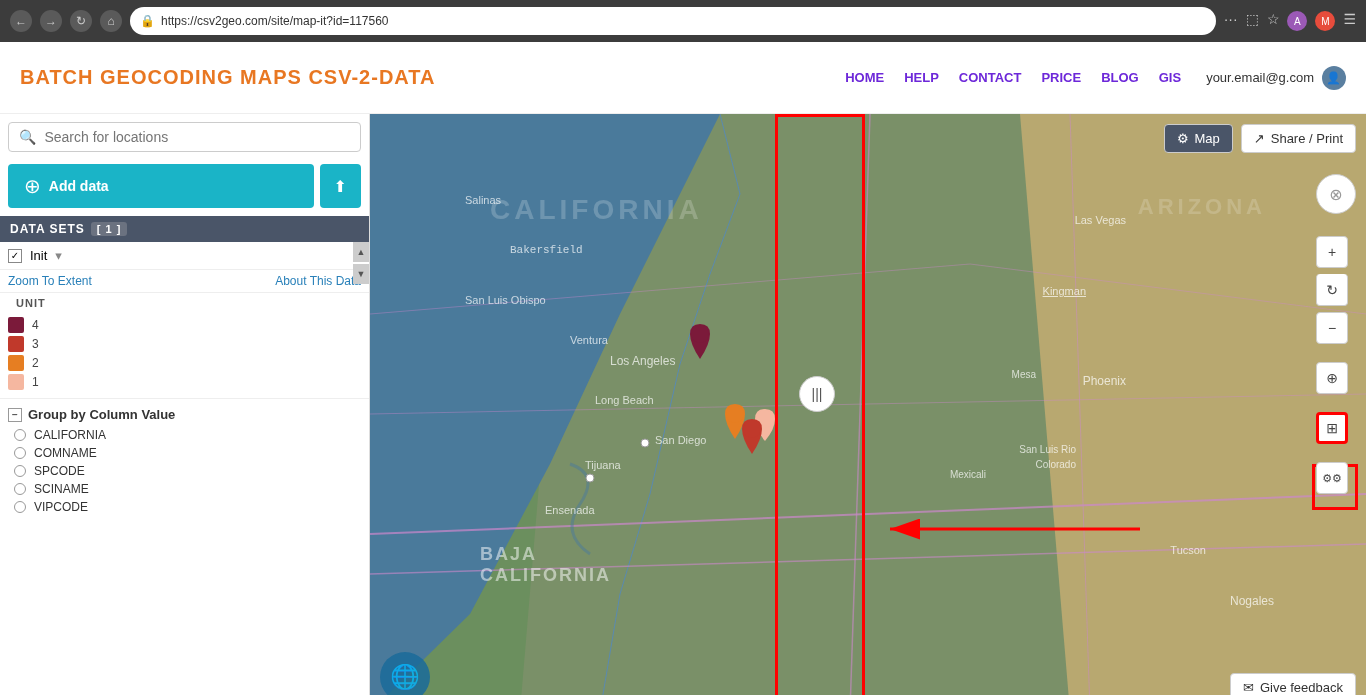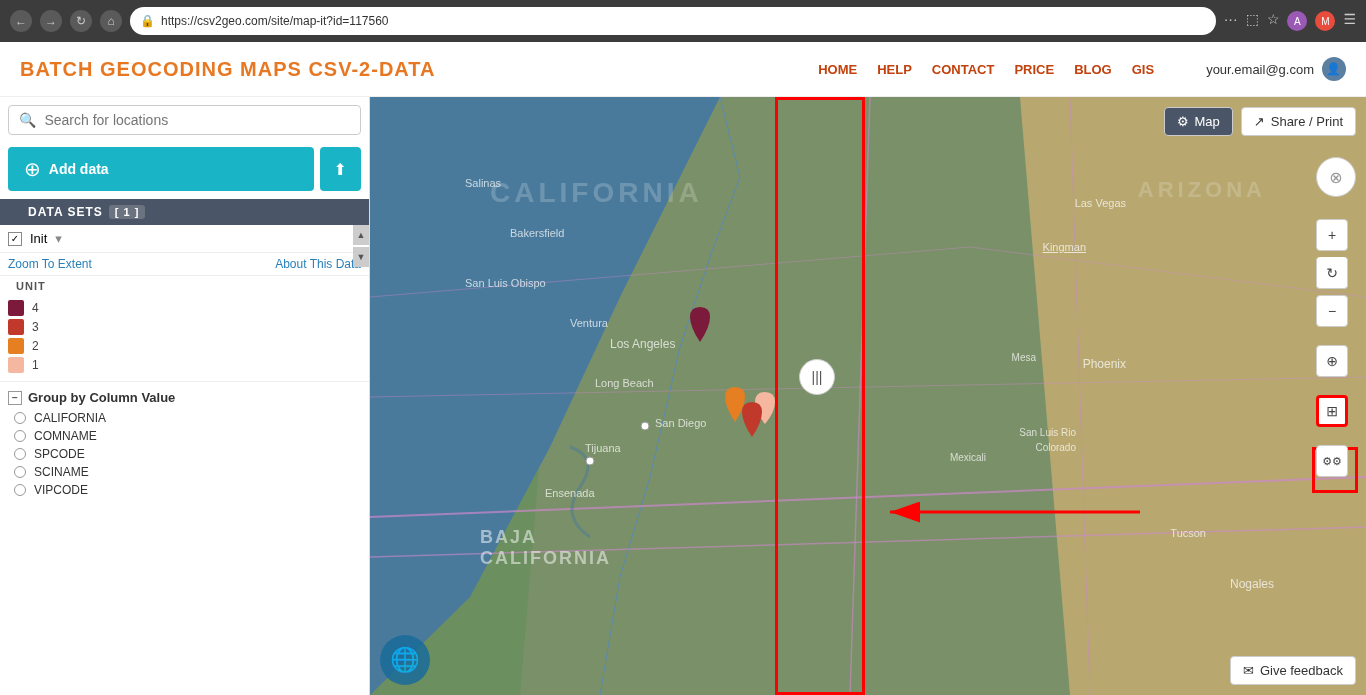--- a/index.html
+++ b/index.html
@@ -38,46 +38,46 @@
     }
     .browser-icons {
       display: flex;
       gap: 8px;
       color: #ccc;
       font-size: 14px;
     }
 
     
     .app-header {
-      height: 55px;
+      height: 72px;
       background: #fff;
       display: flex;
       align-items: center;
       padding: 0 20px;
       border-bottom: 1px solid #eee;
-      gap: 32px;
+      gap: 5px;
     }
     .logo {
       font-size: 20px;
       font-weight: 900;
       letter-spacing: 1px;
       text-transform: uppercase;
     }
     .logo-batch { color: #e87722; }
     .logo-geo { color: #555; }
     .logo-csv { color: #e87722; }
     .nav-links {
       display: flex;
       gap: 20px;
       margin-left: auto;
       font-size: 13px;
       font-weight: 600;
       color: #444;
     }
-    .nav-links a { text-decoration: none; color: #c2410c; }
+    .nav-links a { text-decoration: none; color: #6d28d9; }
     .user-info {
       display: flex;
       align-items: center;
       gap: 8px;
       font-size: 13px;
       color: #333;
       margin-left: 20px;
     }
     .user-icon {
       width: 24px; height: 24px;
@@ -147,21 +147,21 @@
       color: #fff;
       border: none;
       border-radius: 4px;
       padding: 10px 14px;
       cursor: pointer;
       font-size: 16px;
     }
     .datasets-header {
       background: #4a5568;
       color: #fff;
-      padding: 6px 28px;
+      padding: 6px 10px;
       font-size: 12px;
       font-weight: 700;
       letter-spacing: 1px;
       display: flex;
       align-items: center;
       gap: 6px;
     }
     .dataset-count {
       background: #6b7280;
       border-radius: 3px;
@@ -597,24 +597,24 @@
       <path d="M0,200 L600,150 L996,200" stroke="#cc88cc" stroke-width="1" fill="none" opacity="0.4"></path>
       <path d="M0,300 L996,280" stroke="#cc88cc" stroke-width="1" fill="none" opacity="0.4"></path>
 
       <path d="M200,350 Q230,360 210,390 Q190,420 220,440" stroke="#4a7a9b" stroke-width="3" fill="none" opacity="0.5"></path>
     </svg>
 
     <div class="map-label" style="top:80px;left:120px;font-size:28px;opacity:0.4;">CALIFORNIA</div>
     <div class="map-label" style="top:80px;right:100px;font-size:22px;opacity:0.35;">ARIZONA</div>
 
     <div style="position:absolute;top:80px;left:95px;color:rgba(255,255,255,0.7);font-size:11px;z-index:6;pointer-events:none;">Salinas</div>
-    <div style="position:absolute;top:130px;left:140px;color:rgba(255,255,255,0.7);font-size:11px;z-index:6;pointer-events:none;">Bakersfield</div>
+    <div style="position:absolute;top:130px;left:140px;color:rgba(255,255,255,0.7);font-size:11px;z-index:6;pointer-events:none;font-family:Liberation Mono, monospace;">Bakersfield</div>
     <div style="position:absolute;top:180px;left:95px;color:rgba(255,255,255,0.7);font-size:11px;z-index:6;pointer-events:none;">San Luis Obispo</div>
     <div style="position:absolute;top:100px;right:240px;color:rgba(255,255,255,0.7);font-size:11px;z-index:6;pointer-events:none;">Las Vegas</div>
-    <div style="position:absolute;top:144px;right:280px;color:rgba(255,255,255,0.7);font-size:11px;z-index:6;pointer-events:none;text-decoration:underline;">Kingman</div>
+    <div style="position:absolute;top:171px;right:280px;color:rgba(255,255,255,0.7);font-size:11px;z-index:6;pointer-events:none;text-decoration:underline;">Kingman</div>
     <div style="position:absolute;top:220px;left:200px;color:rgba(255,255,255,0.7);font-size:11px;z-index:6;pointer-events:none;">Ventura</div>
     <div style="position:absolute;top:240px;left:240px;color:rgba(255,255,255,0.7);font-size:12px;z-index:6;pointer-events:none;">Los Angeles</div>
     <div style="position:absolute;top:280px;left:225px;color:rgba(255,255,255,0.7);font-size:11px;z-index:6;pointer-events:none;">Long Beach</div>
     <div style="position:absolute;top:320px;left:285px;color:rgba(255,255,255,0.7);font-size:11px;z-index:6;pointer-events:none;">San Diego</div>
     <div style="position:absolute;top:260px;right:240px;color:rgba(255,255,255,0.7);font-size:12px;z-index:6;pointer-events:none;">Phoenix</div>
     <div style="position:absolute;top:255px;right:330px;color:rgba(255,255,255,0.7);font-size:10px;z-index:6;pointer-events:none;">Mesa</div>
     <div style="position:absolute;top:345px;left:215px;color:rgba(255,255,255,0.7);font-size:11px;z-index:6;pointer-events:none;">Tijuana</div>
     <div style="position:absolute;top:390px;left:175px;color:rgba(255,255,255,0.7);font-size:11px;z-index:6;pointer-events:none;">Ensenada</div>
     <div style="position:absolute;top:355px;right:380px;color:rgba(255,255,255,0.7);font-size:10px;z-index:6;pointer-events:none;padding-left:36px;">Mexicali</div>
     <div style="position:absolute;top:330px;right:290px;color:rgba(255,255,255,0.7);font-size:10px;z-index:6;pointer-events:none;">San Luis Rio</div>

